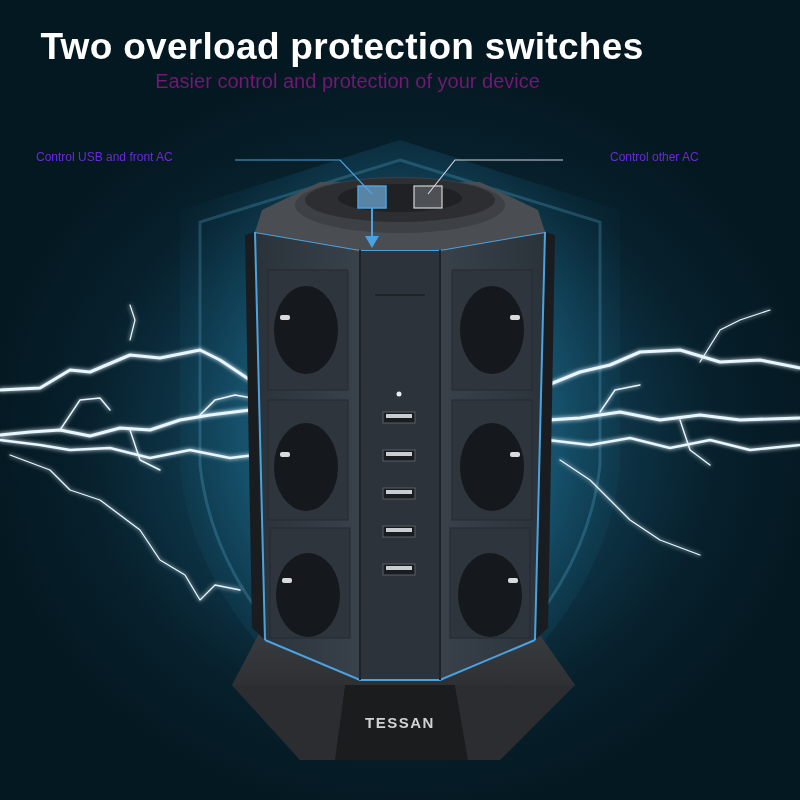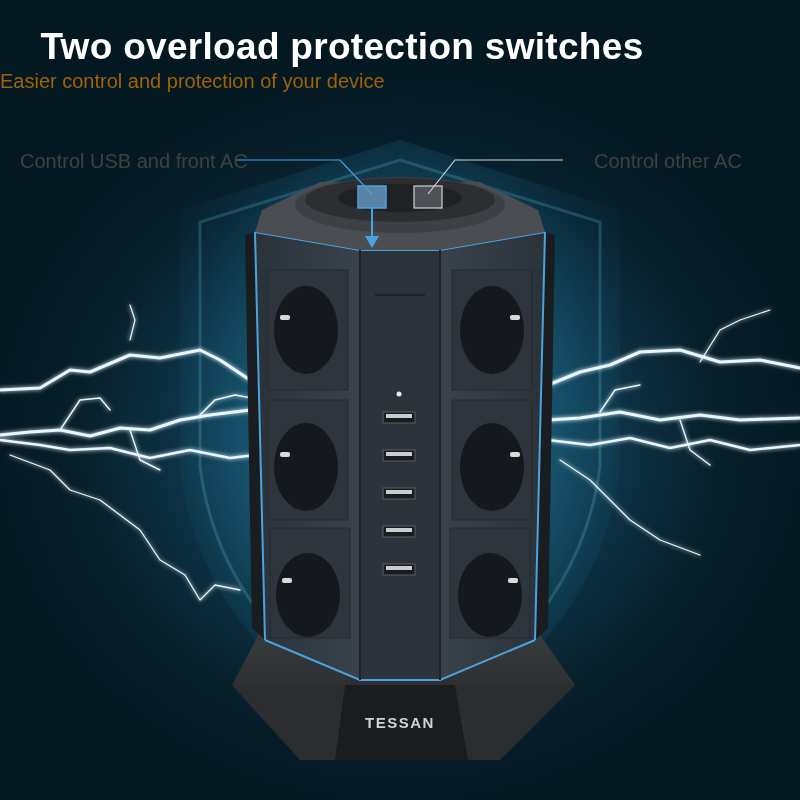--- a/index.html
+++ b/index.html
@@ -1,21 +1,21 @@
 <!DOCTYPE html>
 <html><head>
 <meta charset="utf-8">
 <style>
   html,body{margin:0;padding:0;}
   body{width:800px;height:800px;overflow:hidden;position:relative;
     background:radial-gradient(ellipse 420px 380px at 400px 440px,#1d5f7c 0%,#0f3a4e 45%,#07202c 75%,#041821 100%);
     font-family:"Liberation Sans",sans-serif;}
   .headline{position:absolute;top:26px;left:0;width:684px;text-align:center;color:#fff;font-weight:bold;font-size:37px;letter-spacing:0.3px;}
-  .subline{position:absolute;top:70px;left:0;width:695px;text-align:left;color:#a16207;font-size:20px;}
-  .callout{position:absolute;color:#404040;font-size:20px;}
+  .subline{position:absolute;top:70px;left:0;width:695px;text-align:center;color:#701a75;font-size:20px;}
+  .callout{position:absolute;color:#6d28d9;font-size:12px;margin-left:16px;}
   .callout.left{left:20px;top:150px;}
   .callout.right{left:594px;top:150px;}
   svg.stage{position:absolute;left:0;top:0;}
 </style>
 </head>
 <body>
 
 <svg class="stage" width="800" height="800" viewBox="0 0 800 800">
   <defs>
     <radialGradient id="shieldGlow" cx="50%" cy="45%" r="60%">

